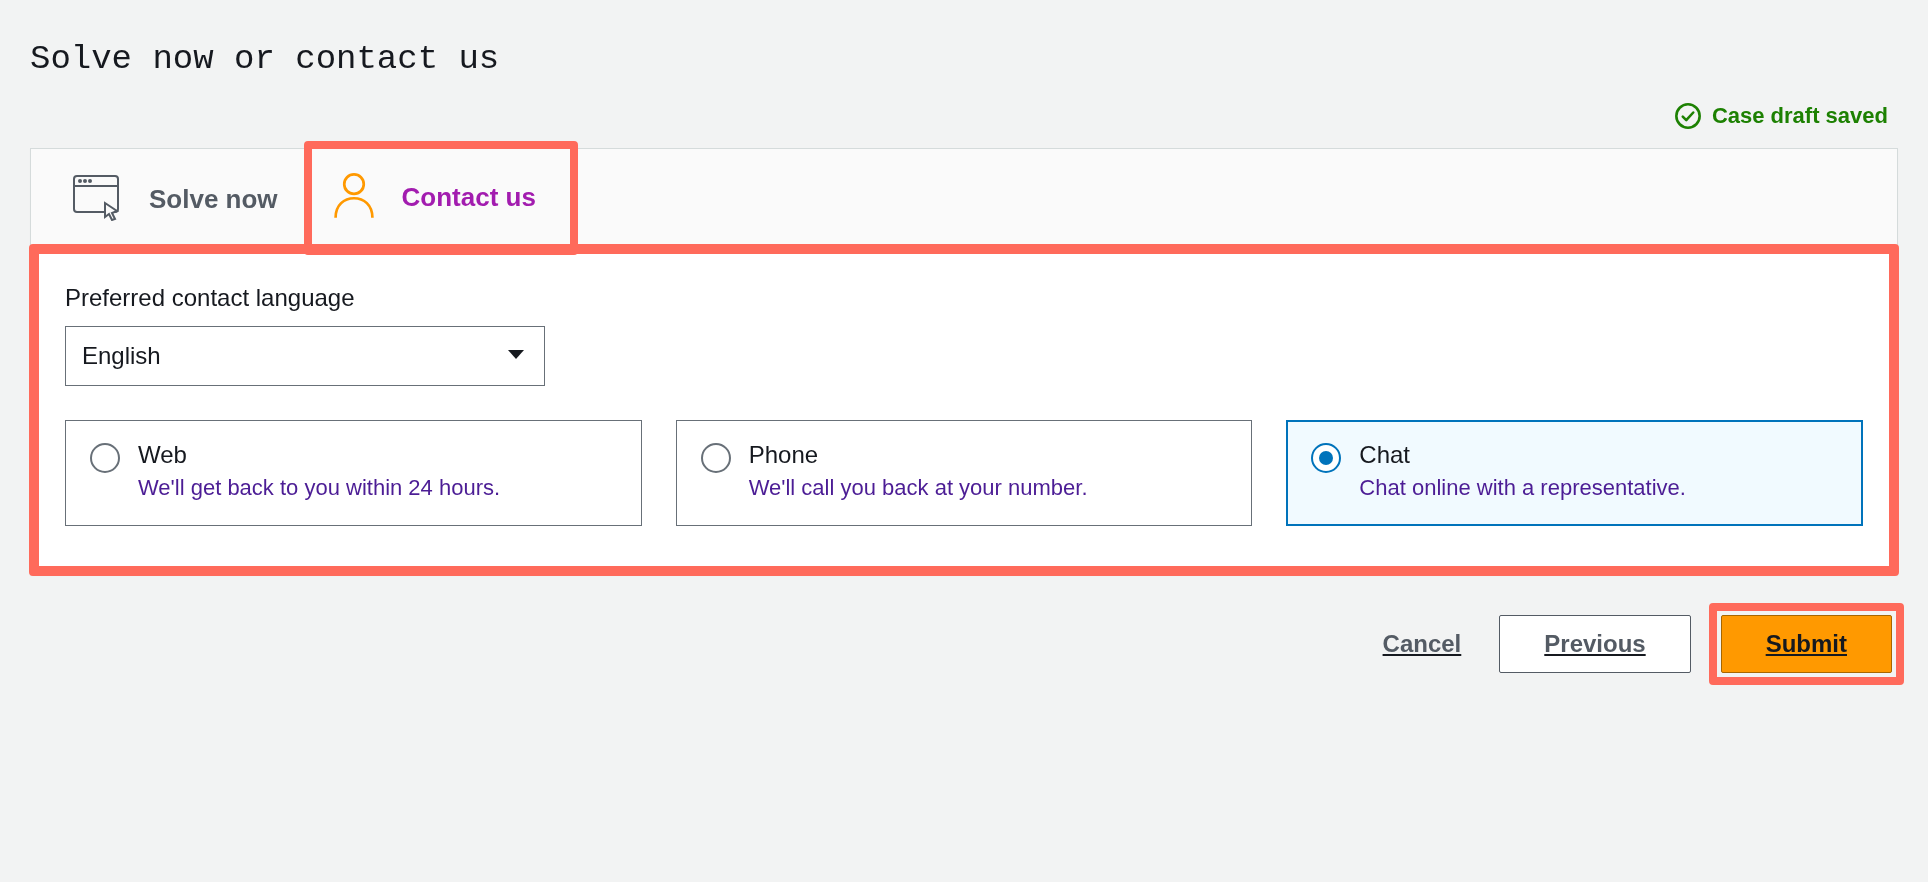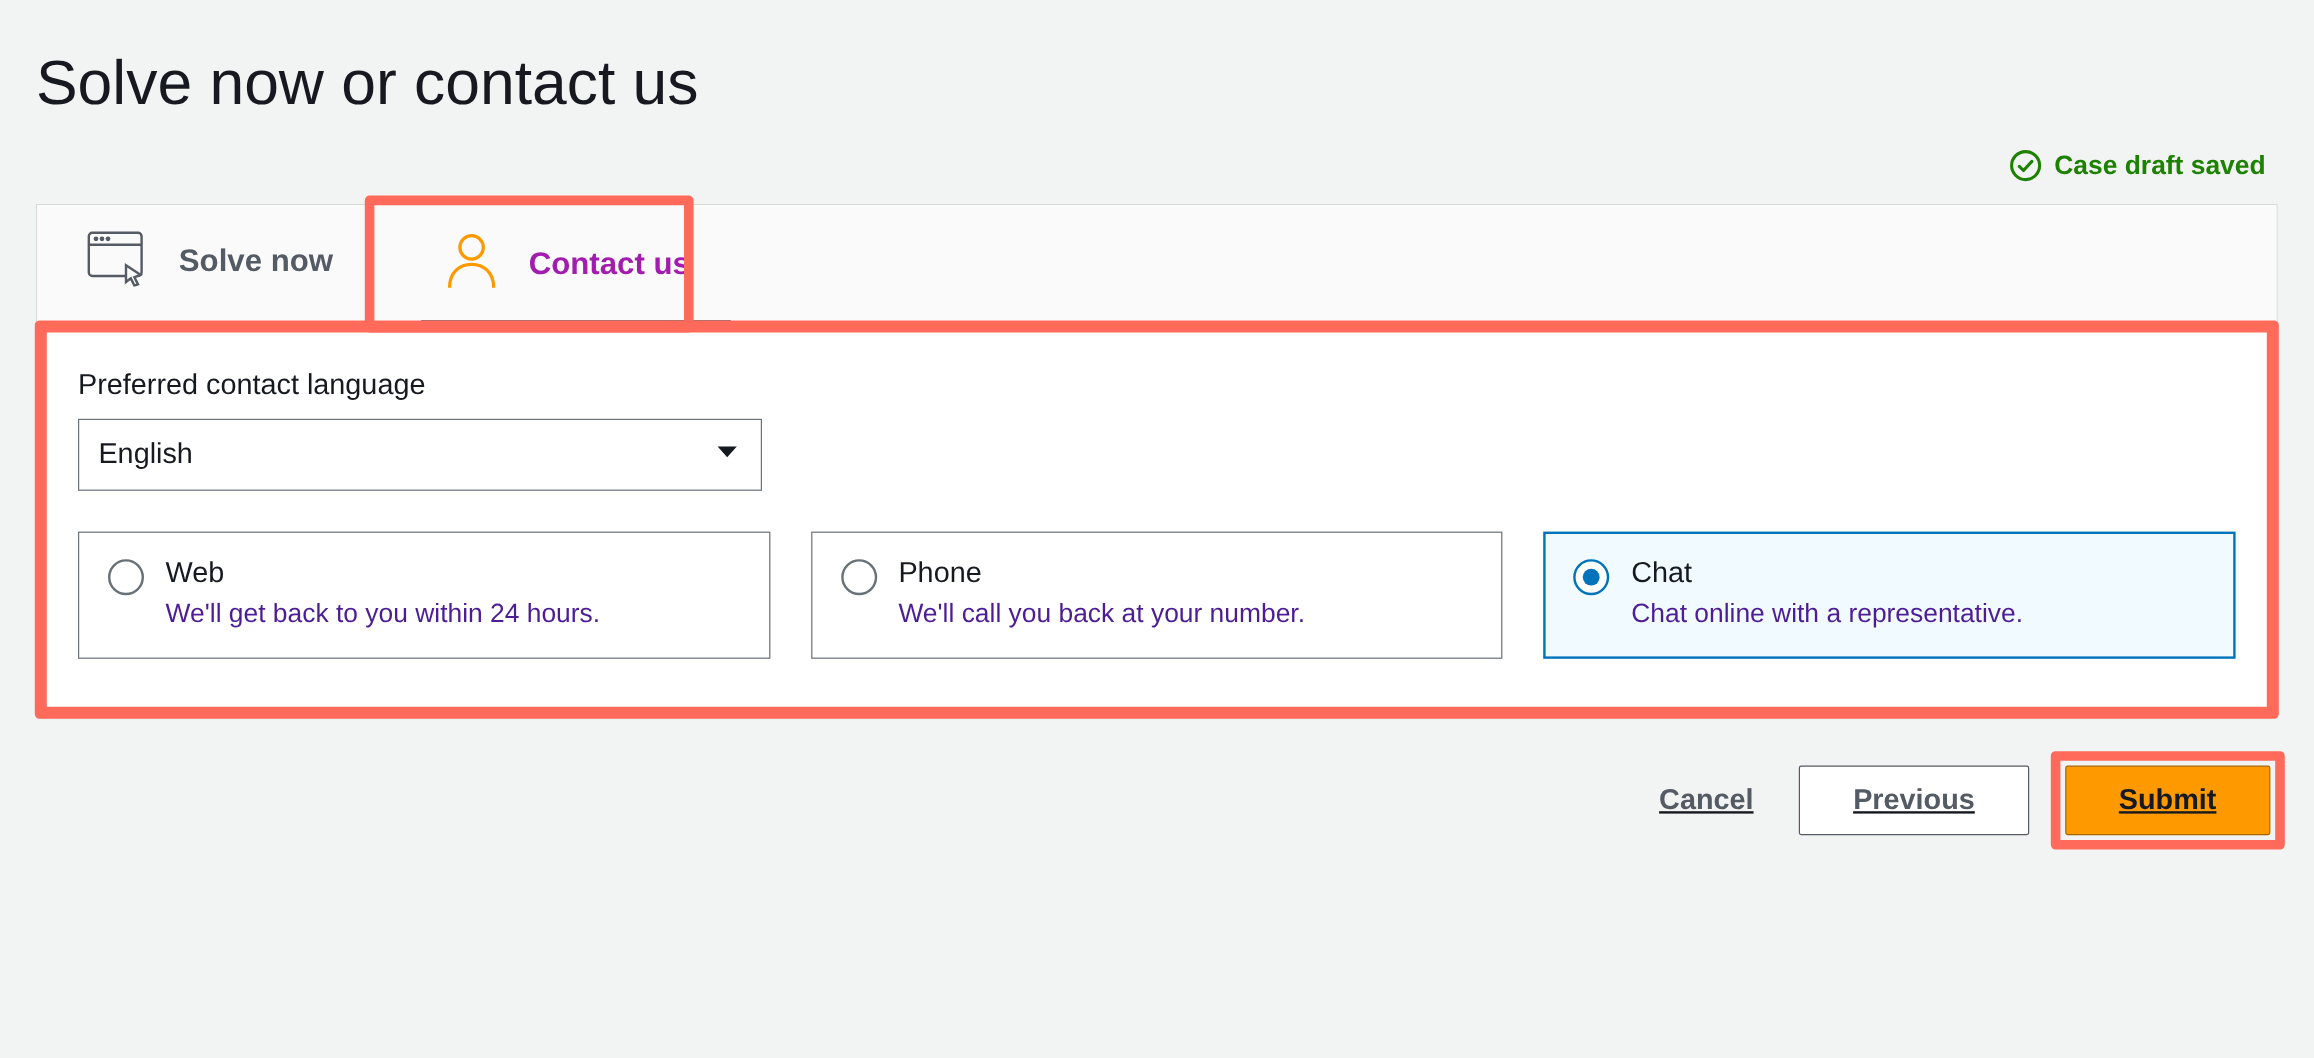--- a/index.html
+++ b/index.html
@@ -9,24 +9,25 @@
     font-family: "Amazon Ember", "Helvetica Neue", Arial, sans-serif;
     color: #16191f;
   }
   .page {
     width: 1928px;
     min-height: 882px;
     box-sizing: border-box;
     padding: 30px 30px 40px 30px;
   }
   h1.page-title {
-    font-size: 52px;
+    font-size: 34px;
     font-weight: 400;
     margin: 10px 0 8px 0;
     color: #16191f;
+    font-family: Liberation Mono, monospace;
   }
   .status-row {
     display: flex;
     justify-content: flex-end;
     align-items: center;
     margin: 24px 10px 18px 0;
     gap: 10px;
   }
   .status-row .status-text {
     color: #1d8102;
@@ -38,26 +39,25 @@
   .panel {
     background: #ffffff;
     border: 1px solid #d5dbdb;
     box-shadow: 0 1px 1px rgba(0,0,0,0.04);
     position: relative;
   }
 
   
   .tabs {
     display: flex;
-    align-items: flex-start;
+    align-items: flex-end;
     background: #fafafa;
     border-bottom: 1px solid #d5dbdb;
     padding: 0 24px;
     position: relative;
-    gap: 39px;
   }
   .tab {
     display: flex;
     align-items: center;
     gap: 22px;
     padding: 20px 34px 22px 16px;
     cursor: pointer;
     position: relative;
   }
   .tab .tab-label {
@@ -94,21 +94,21 @@
 
   .field-label {
     font-size: 24px;
     font-weight: 400;
     color: #16191f;
     margin-bottom: 14px;
   }
 
   .select-wrap {
     position: relative;
-    width: 570px;
+    width: 480px;
   }
   .select {
     width: 100%;
     height: 60px;
     border: 1px solid #687078;
     background: #ffffff;
     font-size: 24px;
     padding: 0 50px 0 16px;
     display: flex;
     align-items: center;

